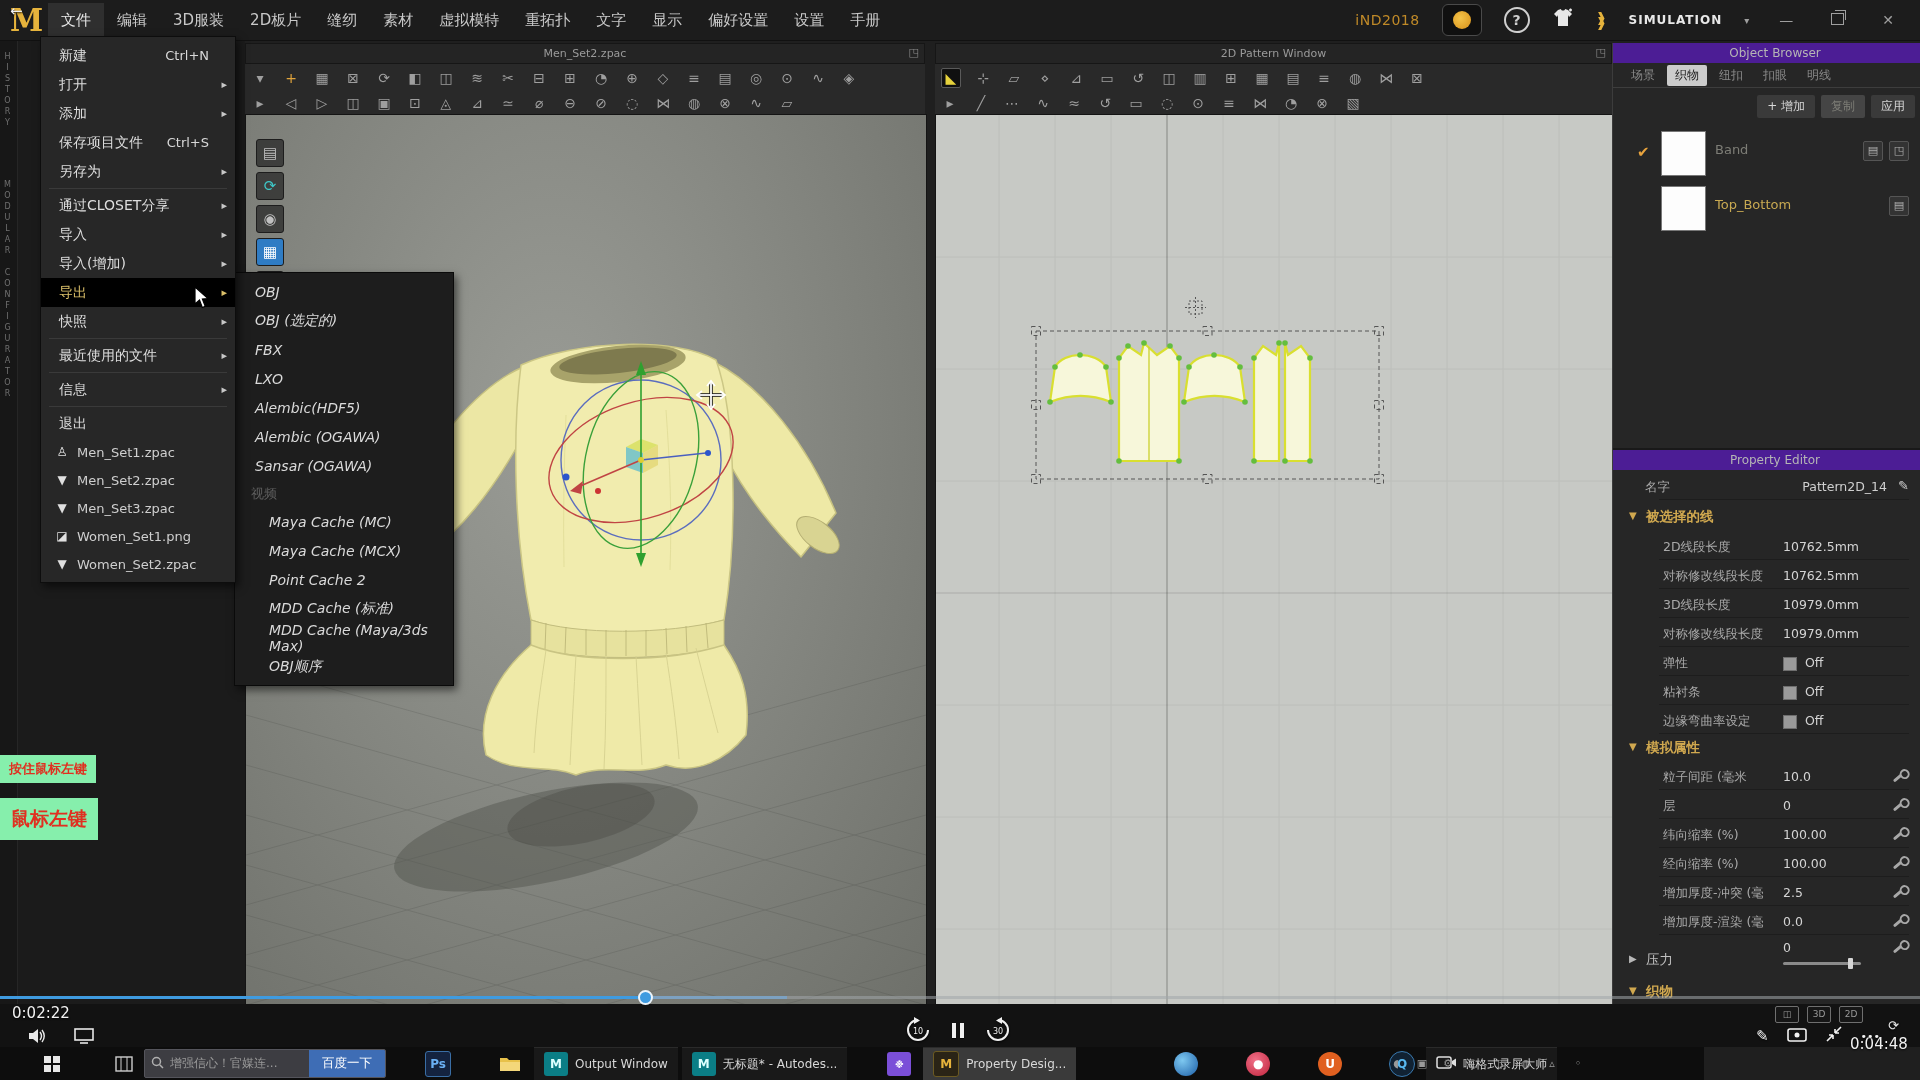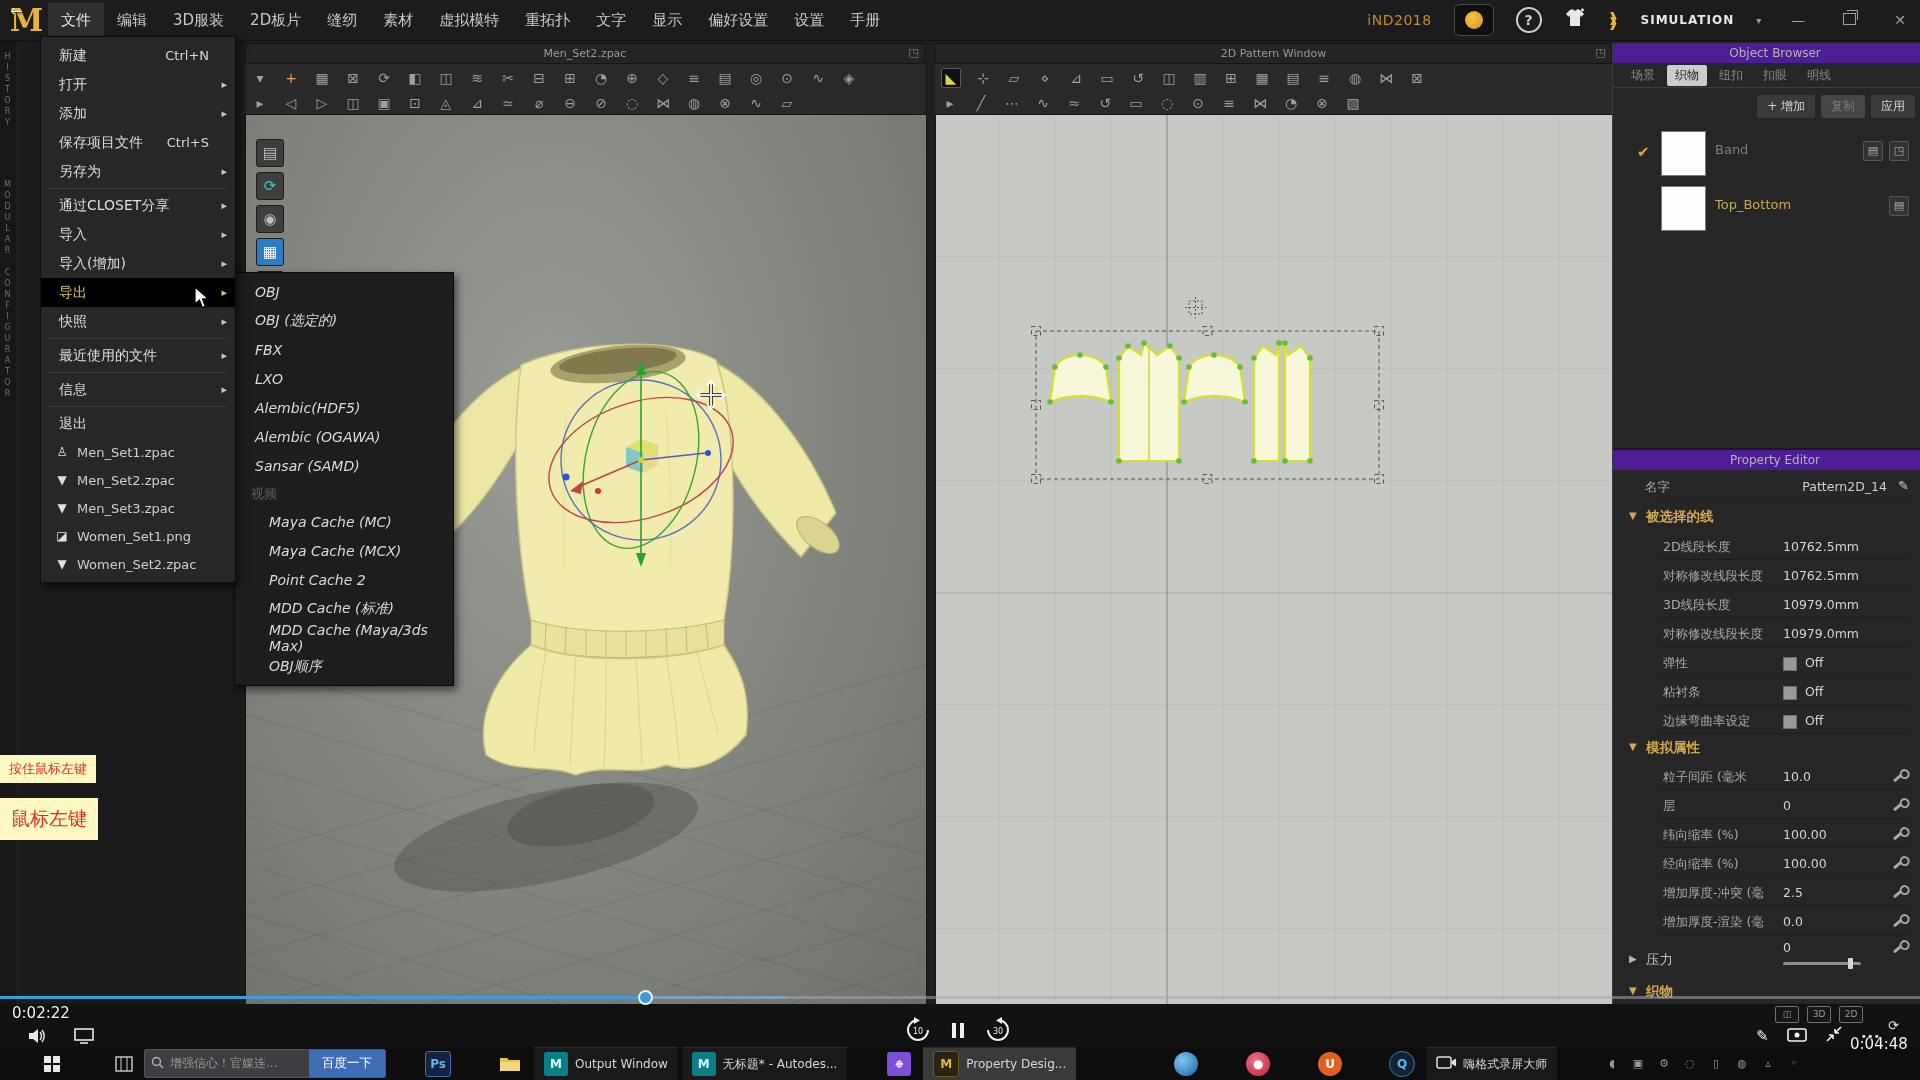--- a/index.html
+++ b/index.html
@@ -9,21 +9,21 @@
   .abs{position:absolute;}
 
   
   #menubar{position:absolute;left:0;top:0;width:1920px;height:40px;background:#1c1c1c;
     display:flex;align-items:center;border-bottom:1px solid #111;z-index:20;}
   #md-logo{width:34px;height:32px;margin:0 6px 0 8px;position:relative;}
   #md-logo span{position:absolute;left:2px;top:-2px;font-size:30px;font-weight:bold;color:#e6b33c;
     font-family:"DejaVu Serif","Liberation Serif",serif;transform:scaleY(1.08);}
   .menu-item{color:#c9c9c9;font-size:15px;padding:8px 13px;cursor:default;white-space:nowrap;}
   .menu-item.active{background:#2f2f2f;color:#e8e8e8;}
-  #tb-right{position:absolute;right:6px;top:0;height:40px;display:flex;align-items:center;gap:22px;}
+  #tb-right{position:absolute;right:18px;top:0;height:40px;display:flex;align-items:center;gap:22px;}
   #tb-version{color:#c08a28;font-size:14px;letter-spacing:.5px;}
   #clo-badge{width:38px;height:30px;background:#101010;border:1px solid #4a4a4a;border-radius:6px;
     display:flex;align-items:center;justify-content:center;}
   #clo-badge i{width:18px;height:18px;border-radius:50%;background:radial-gradient(circle at 40% 40%,#f4c44a,#d89018);display:block;}
   #help-badge{width:22px;height:22px;border-radius:50%;border:2px solid #cfcfcf;color:#cfcfcf;
     font-size:14px;font-weight:bold;display:flex;align-items:center;justify-content:center;}
   .chev{color:#e6b33c;font-size:13px;line-height:7px;display:block;}
   #sim-label{color:#e8e8e8;font-size:12px;font-weight:bold;letter-spacing:1px;}
   .win-btn{color:#9f9f9f;font-size:14px;padding:0 8px;}
   #restore-box{width:11px;height:10px;border:1px solid #9f9f9f;position:relative;display:inline-block;}
@@ -128,34 +128,34 @@
   #seek-buffer{position:absolute;left:0;top:2px;width:41%;height:3px;background:rgba(120,165,205,.8);}
   #seek-played{position:absolute;left:0;top:2px;height:3px;background:#3f9be0;}
   #seek-handle{position:absolute;top:-4px;width:11px;height:11px;border:2px solid #ecf4fb;border-radius:50%;background:#3f9be0;margin-left:-7px;}
   .time-label{position:absolute;color:#f2f2f2;font-size:15px;z-index:41;text-shadow:0 1px 2px rgba(0,0,0,.8);}
   #footer-strip{position:absolute;left:0;top:1004px;width:1920px;height:43px;background:#121212;}
   #vid-controls{position:absolute;left:905px;top:1014px;width:120px;height:32px;z-index:42;display:flex;gap:14px;align-items:center;}
   .vc{position:relative;width:26px;height:26px;color:#f0f0f0;}
   .vc svg{filter:drop-shadow(0 1px 1px rgba(0,0,0,.8));}
   #pause-btn{display:flex;gap:4px;align-items:center;justify-content:center;}
   #pause-btn i{width:4px;height:15px;background:#f0f0f0;display:block;box-shadow:0 1px 1px rgba(0,0,0,.8);}
-  .annot{position:absolute;left:0;background:#fef9c3;color:#e03020;font-weight:normal;z-index:42;
+  .annot{position:absolute;left:0;background:#86efac;color:#e03020;font-weight:bold;z-index:42;
     display:flex;align-items:center;justify-content:center;overflow:hidden;}
   #annot1{top:755px;width:96px;height:28px;font-size:13px;}
   #annot2{top:798px;width:98px;height:42px;font-size:19px;}
   #layout-btns{position:absolute;left:1775px;top:1006px;display:flex;gap:8px;z-index:41;}
   .layout-btn{width:22px;height:15px;border:1px solid #6f6f6f;border-radius:2px;color:#9a9a9a;font-size:9px;
     text-align:center;line-height:14px;background:rgba(30,30,30,.4);}
   #replay-ico{position:absolute;left:1888px;top:1018px;color:#e8e8e8;font-size:13px;z-index:41;text-shadow:0 1px 2px #000;}
   #br-icons{position:absolute;left:1756px;top:1026px;width:150px;display:flex;gap:18px;z-index:42;align-items:center;}
   #br-icons .w{color:#f2f2f2;font-size:15px;text-shadow:0 1px 2px #000;}
   #bl-icons{position:absolute;left:28px;top:1028px;display:flex;gap:26px;z-index:42;align-items:center;}
 
   
-  #taskbar{position:absolute;left:0;top:1047px;width:1920px;height:33px;background:#0d0d0d;z-index:30;
+  #taskbar{position:absolute;left:0;top:1047px;width:1704px;height:33px;background:#0d0d0d;z-index:30;
     display:flex;align-items:center;}
   .tb-ico{width:40px;height:33px;display:flex;align-items:center;justify-content:center;margin-left:32px;}
   #search-box{width:240px;height:27px;background:#3d3d42;border:1px solid #55555c;border-radius:2px;
     display:flex;align-items:center;overflow:hidden;}
   #search-box .ph{color:#9a9a9a;font-size:12px;white-space:nowrap;overflow:hidden;flex:1;}
   #baidu-btn{width:76px;height:27px;background:#3e6db5;color:#fff;font-size:12.5px;display:flex;
     align-items:center;justify-content:center;flex-shrink:0;}
   .app-sq{width:24px;height:24px;border-radius:3px;display:flex;align-items:center;justify-content:center;
     font-size:12px;font-weight:bold;}
   .tb-item{height:33px;display:flex;align-items:center;gap:7px;padding:0 10px;background:#191919;margin-left:4px;
@@ -722,21 +722,21 @@
       </div>
   </div>
 
   <div id="export-menu">
     <div class="ex-row">OBJ</div>
     <div class="ex-row">OBJ (选定的)</div>
     <div class="ex-row">FBX</div>
     <div class="ex-row">LXO</div>
     <div class="ex-row">Alembic(HDF5)</div>
     <div class="ex-row">Alembic (OGAWA)</div>
-    <div class="ex-row">Sansar (SAMD)</div>
+    <div class="ex-row">Sansar (OGAWA)</div>
     <div class="ex-label">视频</div>
     <div class="ex-row indent">Maya Cache (MC)</div>
     <div class="ex-row indent">Maya Cache (MCX)</div>
     <div class="ex-row indent">Point Cache 2</div>
     <div class="ex-row indent">MDD Cache (标准)</div>
     <div class="ex-row indent">MDD Cache (Maya/3ds Max)</div>
     <div class="ex-row indent">OBJ顺序</div>
   </div>
 
   <div id="cursor">

